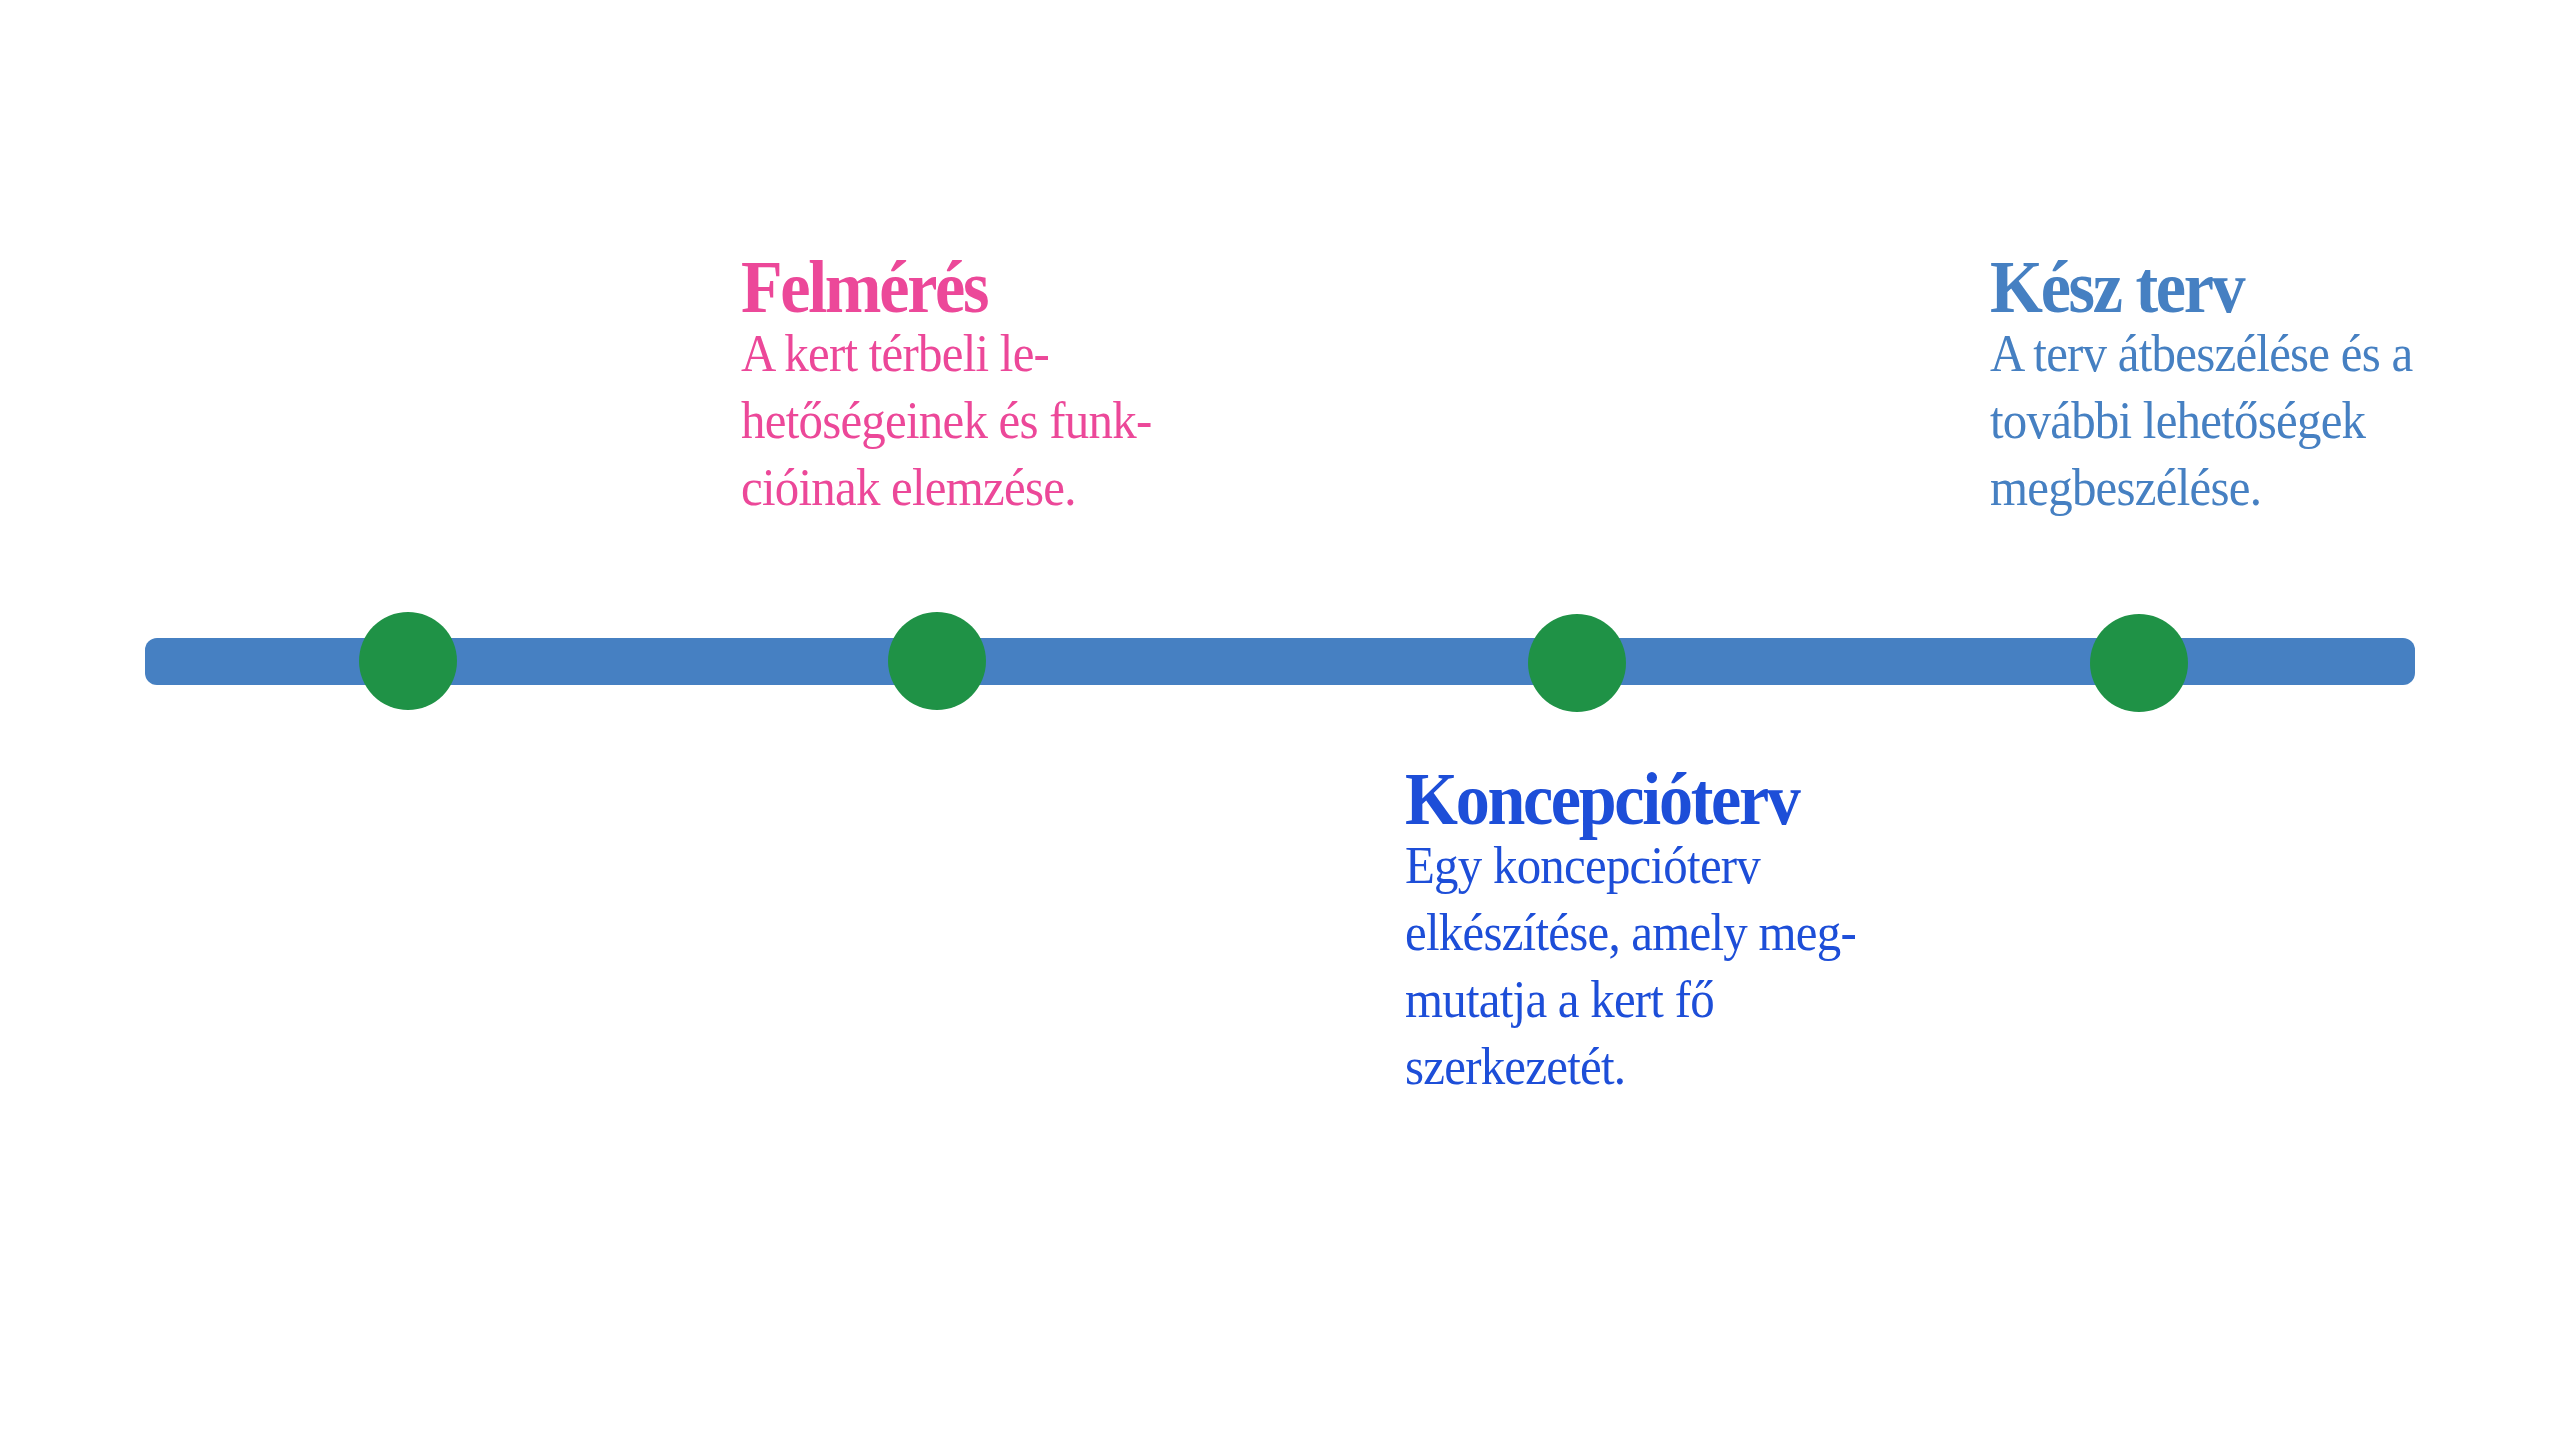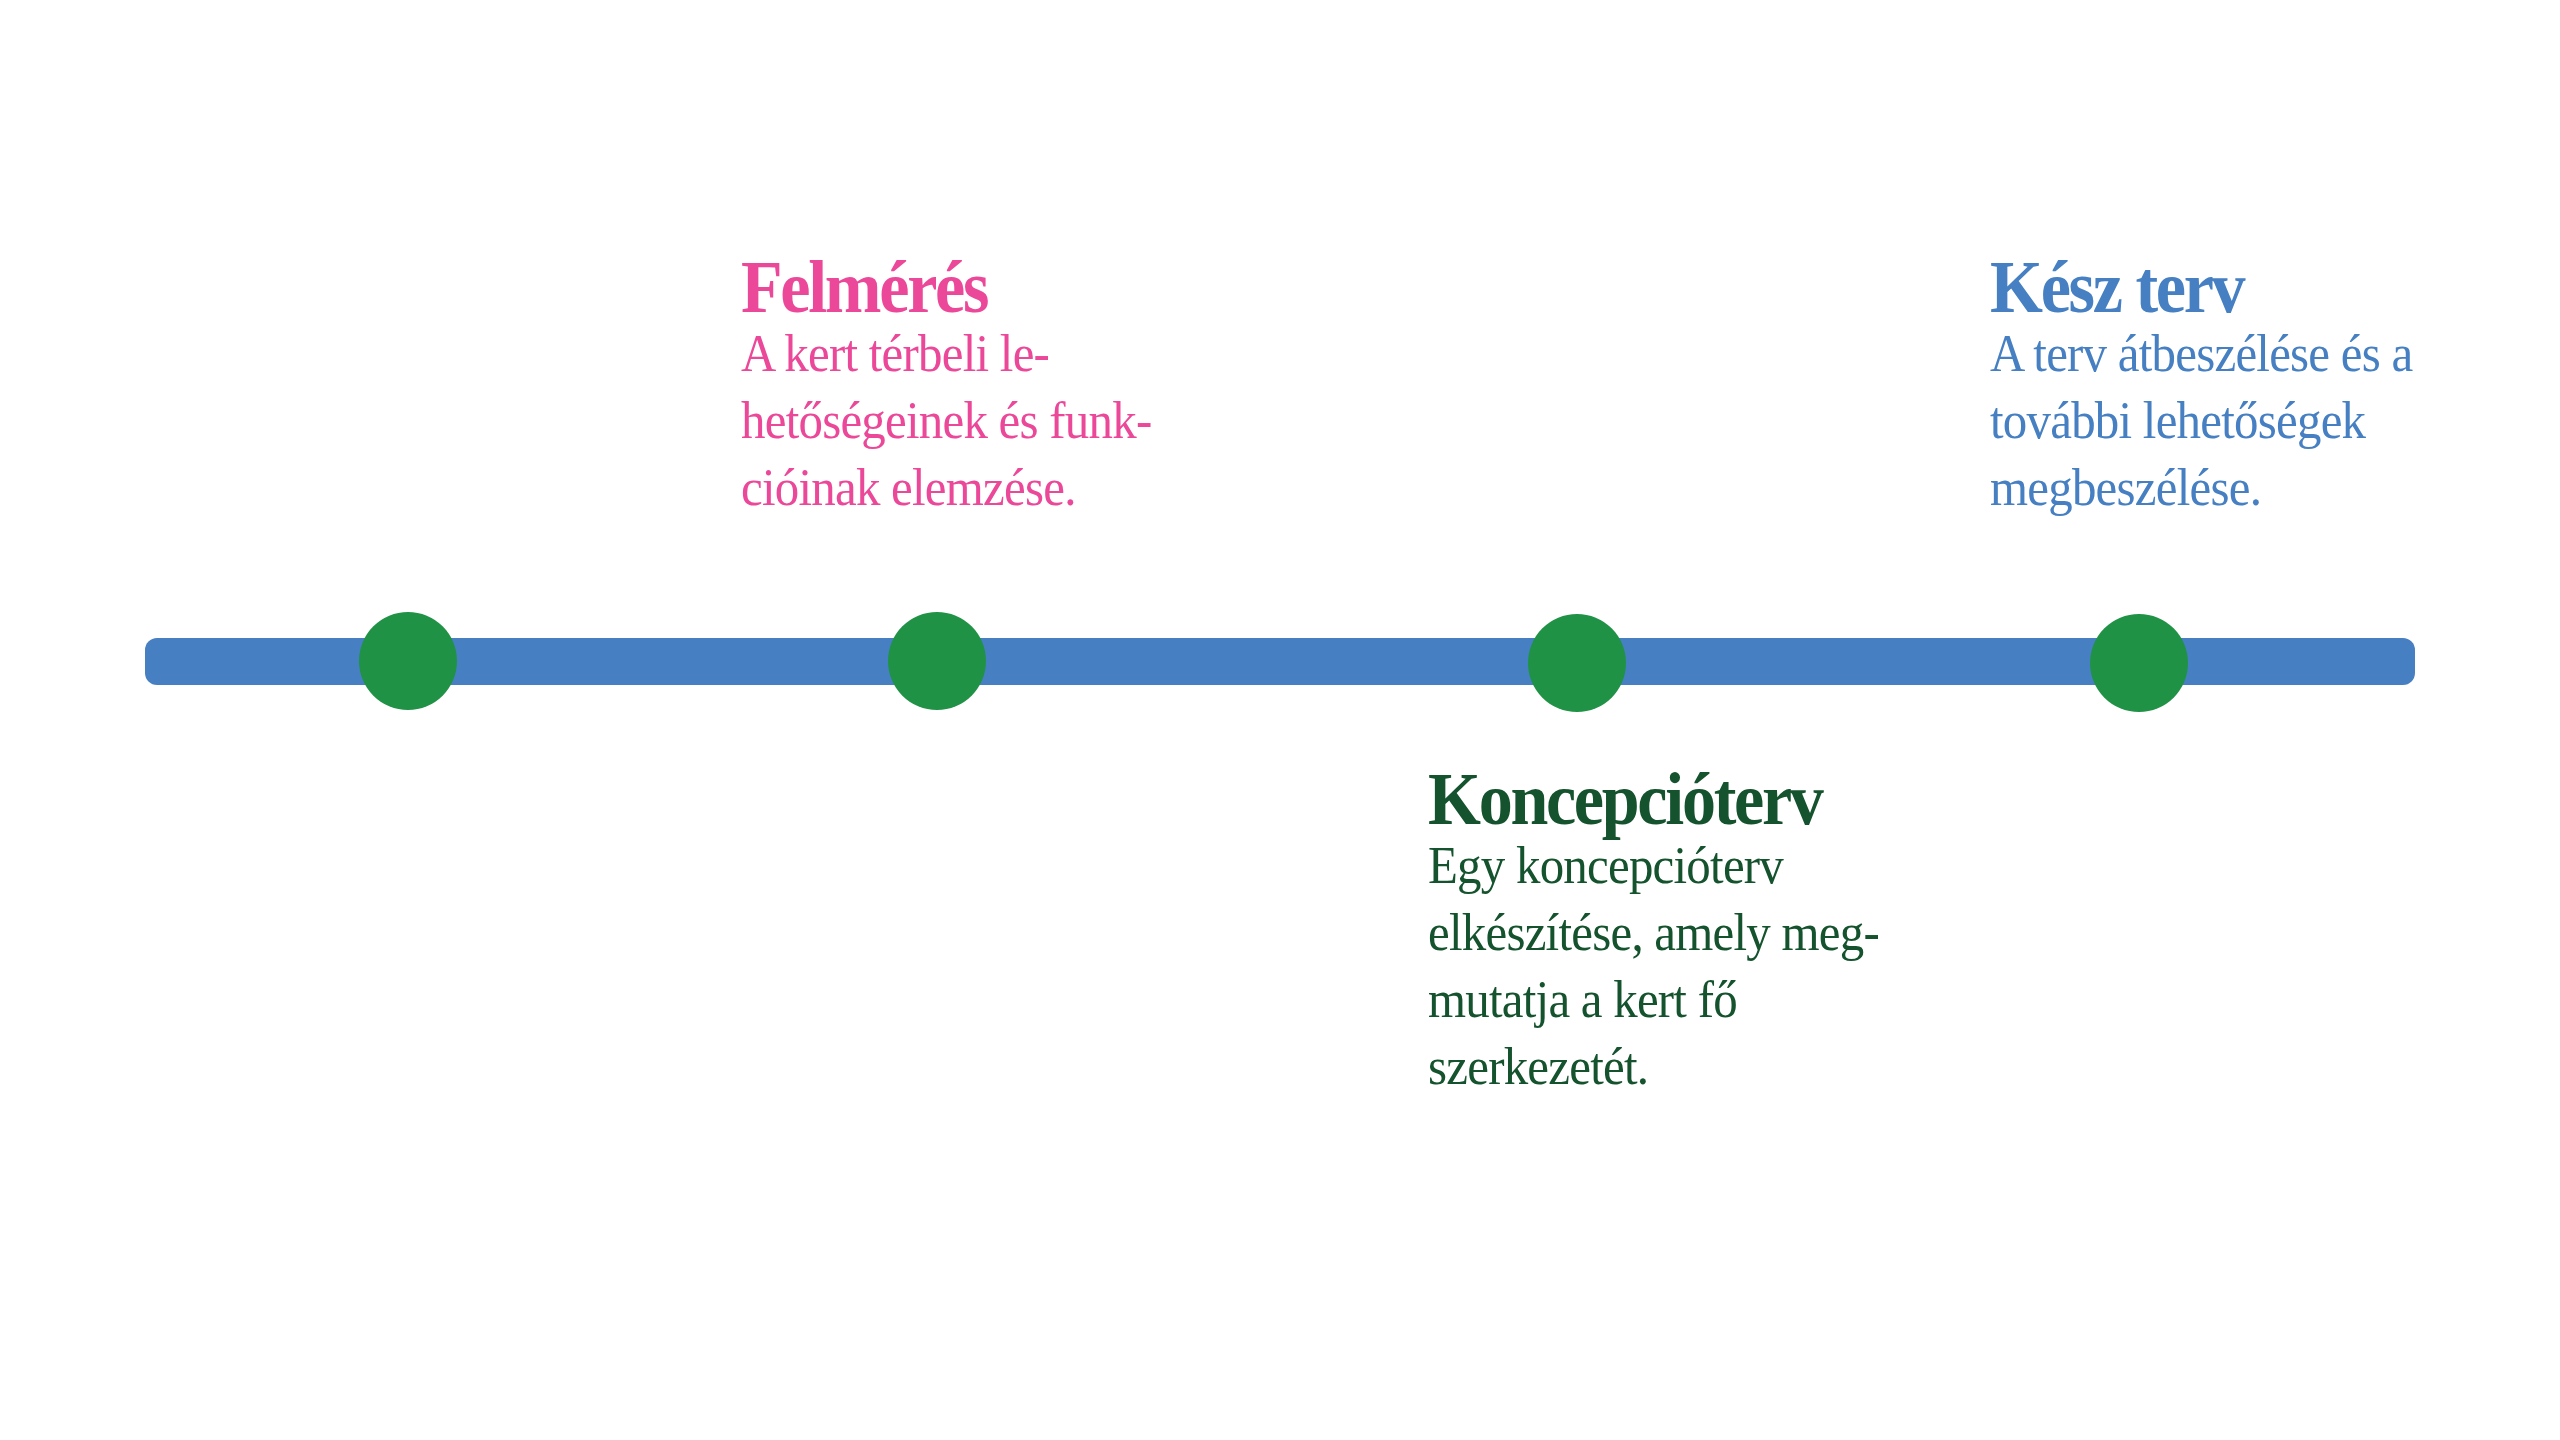--- a/index.html
+++ b/index.html
@@ -96,21 +96,21 @@
     <h2 class="step-title">
       <span class="line">Felmérés</span>
     </h2>
     <p class="step-body">
       <span class="line">A kert térbeli le-</span>
       <span class="line">hetőségeinek és funk-</span>
       <span class="line">cióinak elemzése.</span>
     </p>
   </div>
 
-  <div class="step step-3" style="color: #14532d; margin-left: 23px;">
+  <div class="step step-3" style="color: #1d4ed8;">
     <h2 class="step-title">
       <span class="line">Koncepcióterv</span>
     </h2>
     <p class="step-body">
       <span class="line">Egy koncepcióterv</span>
       <span class="line">elkészítése, amely meg-</span>
       <span class="line">mutatja a kert fő</span>
       <span class="line">szerkezetét.</span>
     </p>
   </div>

